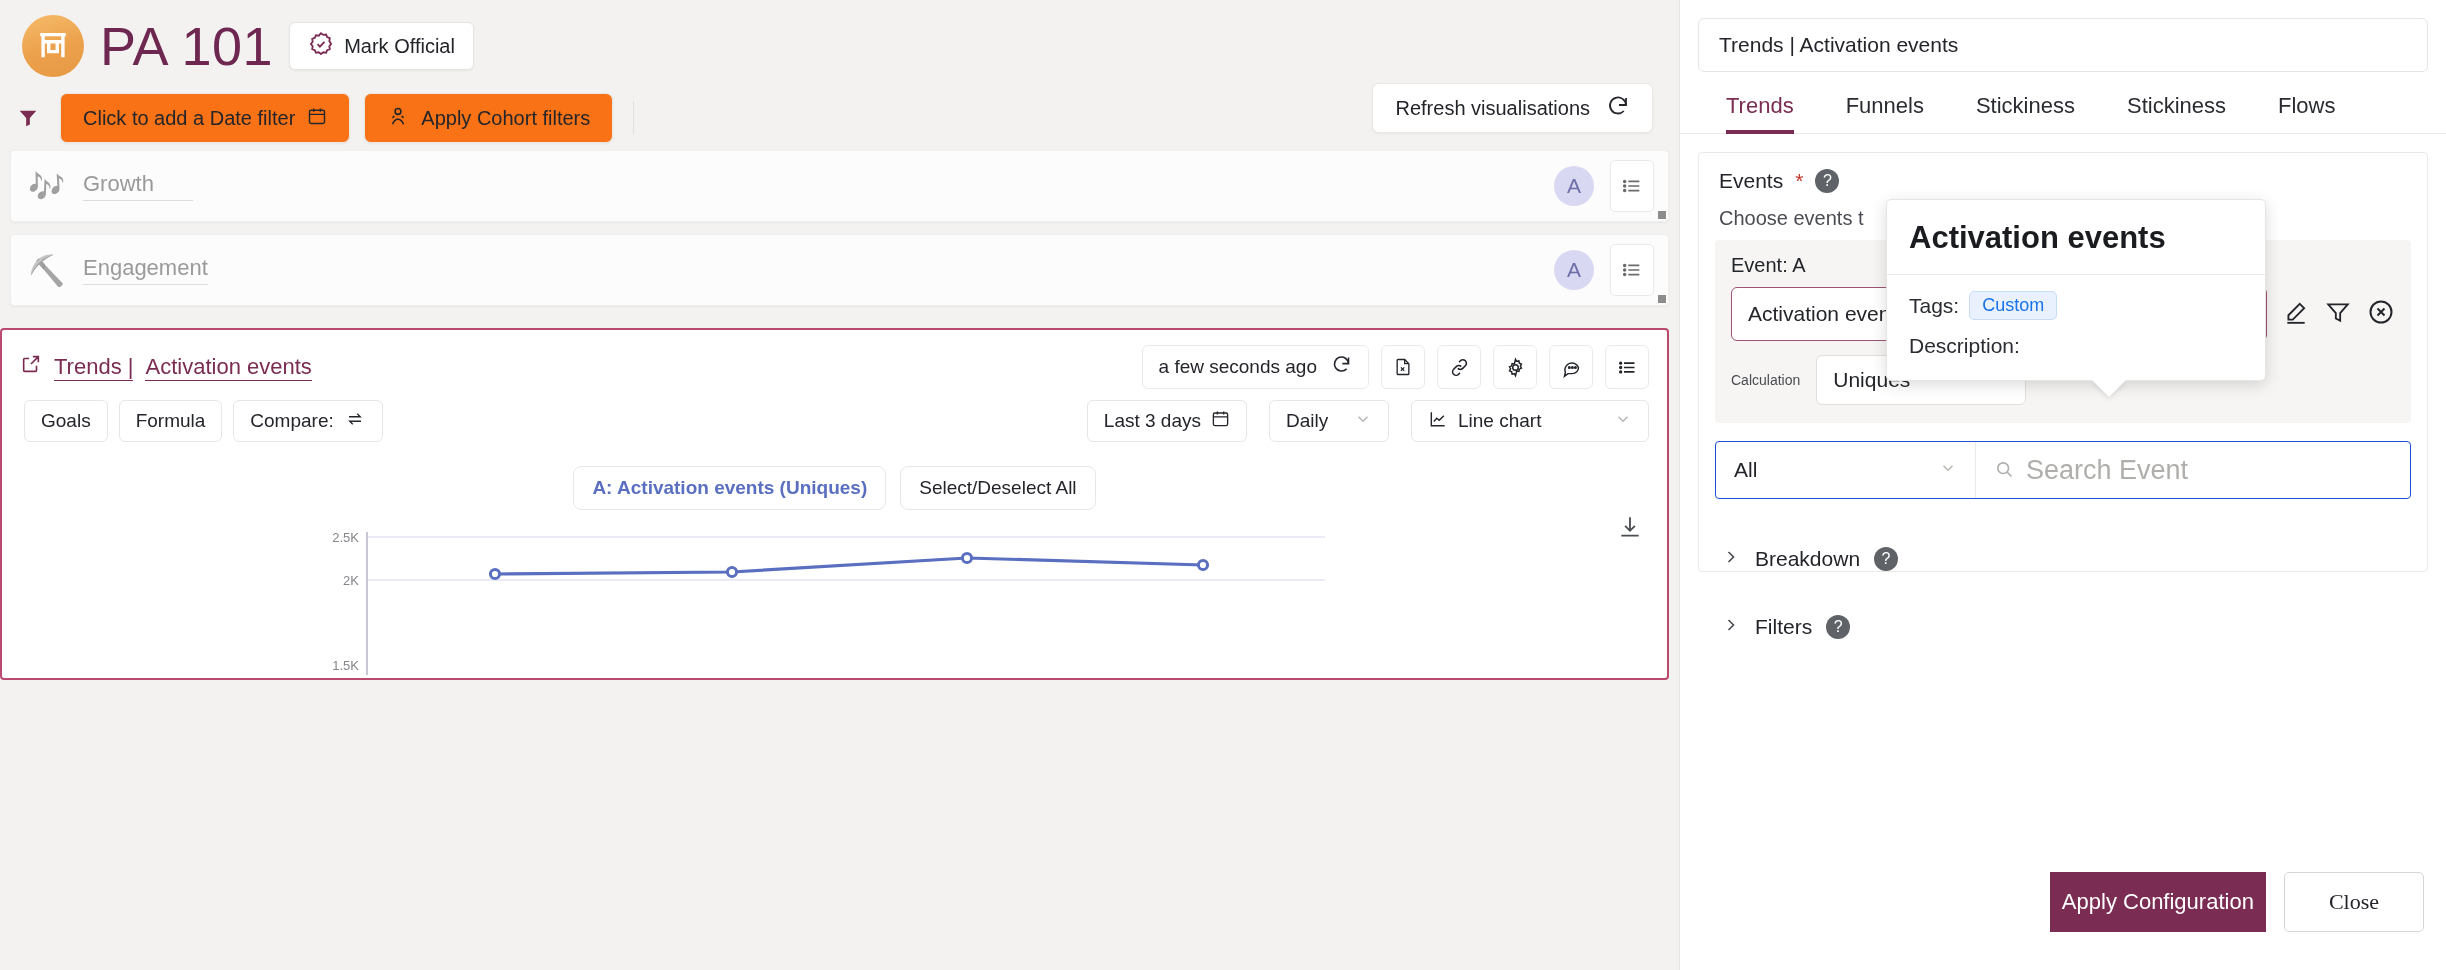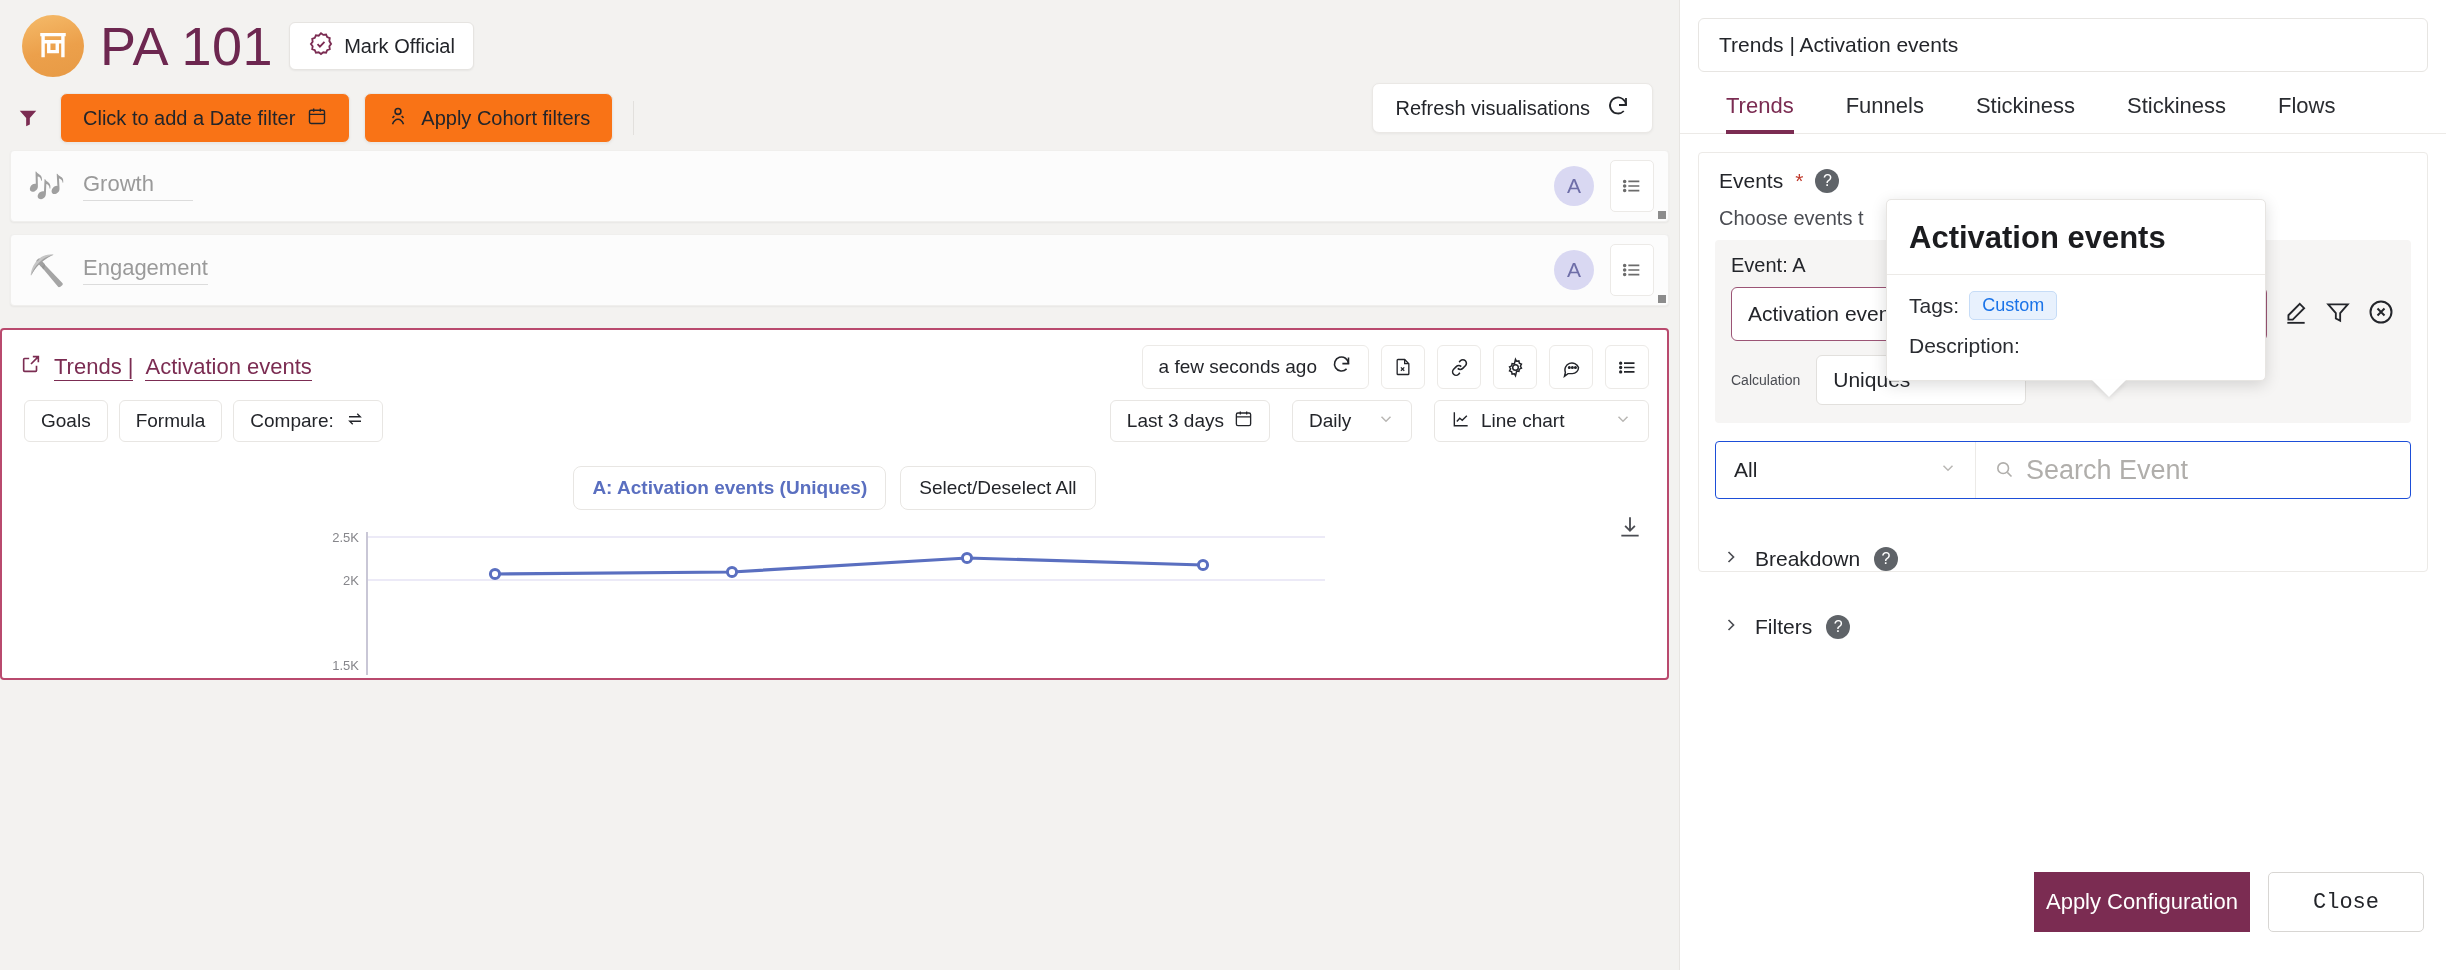--- a/index.html
+++ b/index.html
@@ -113,21 +113,21 @@
   .ctrl-row { display: flex; align-items: center; padding: 10px 18px 0 22px; height: 56px; }
   .pill {
     height: 42px; border: 1px solid #e8e6e3; border-radius: 6px; background:#fff;
     display: flex; align-items: center; gap: 10px; padding: 0 16px;
     font-size: 19px; color: #23252a; cursor: pointer; white-space: nowrap;
   }
   .ctrl-row .pill + .pill { margin-left: 11px; }
   .ctrl-right { margin-left: auto; display: flex; align-items: center; gap: 11px; }
   .pill.sel { justify-content: space-between; }
   .pill.w-daily { width: 120px; }
-  .pill.w-chart { width: 215px; }
+  .pill.w-chart { width: 238px; }
 
   
   .legend-row { display: flex; justify-content: center; align-items: center; gap: 14px; padding-top: 22px; }
   .legend-pill {
     height: 44px; border: 1px solid #e8e6e3; border-radius: 8px; background: #fff;
     display: flex; align-items: center; padding: 0 18px; font-size: 19px; cursor: pointer;
     white-space: nowrap;
   }
   .legend-pill.series { color: #5a6fc0; font-weight: bold; }
   .legend-pill.plain { color: #23252a; }
@@ -200,21 +200,21 @@
     position: absolute; right: 22px; bottom: 38px; display: flex; gap: 18px; align-items: center;
   }
   .btn-primary {
     background: #7b2c52; color: #fff; border: none; border-radius: 0;
     height: 60px; padding: 0 12px; font-size: 22px; cursor: pointer;
     font-family: "Liberation Sans", sans-serif;
   }
   .btn-secondary {
     background: #fff; color: #23252a; border: 1px solid #d8d6d3; border-radius: 5px;
     height: 60px; padding: 0 44px; font-size: 22px; cursor: pointer;
-    font-family: Liberation Mono, monospace;
+    font-family: Liberation Serif, serif;
   }
 
   
   .tooltip {
     position: absolute; left: 1886px; top: 199px; width: 380px;
     background: #fff; border: 1px solid #e7e5e2; border-radius: 5px;
     box-shadow: 0 4px 16px rgba(0,0,0,.14); z-index: 40;
   }
   .tooltip-title { font-size: 31px; font-weight: bold; color: #1b1c1f; padding: 20px 22px 18px 22px;
                    border-bottom: 1px solid #eceae7; }

